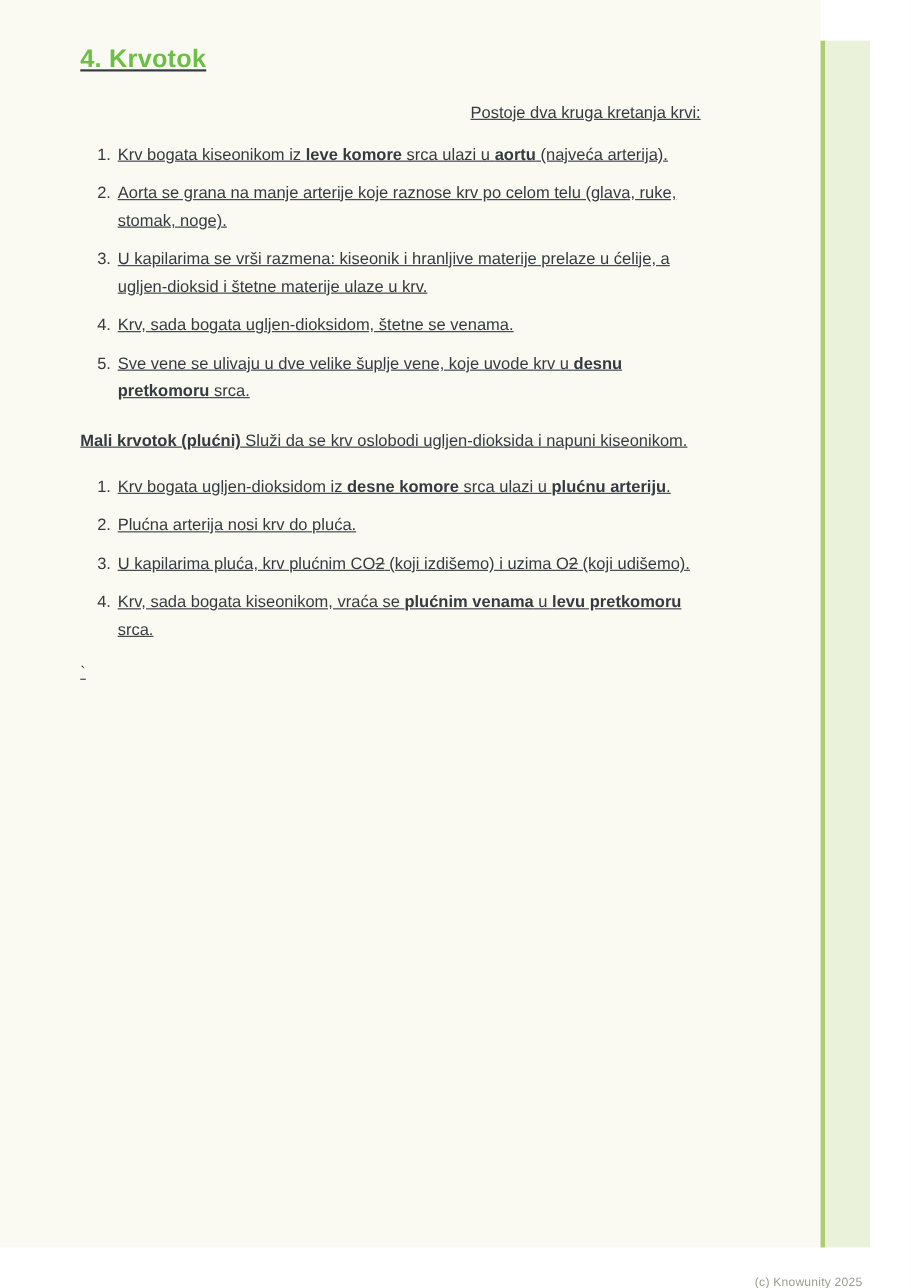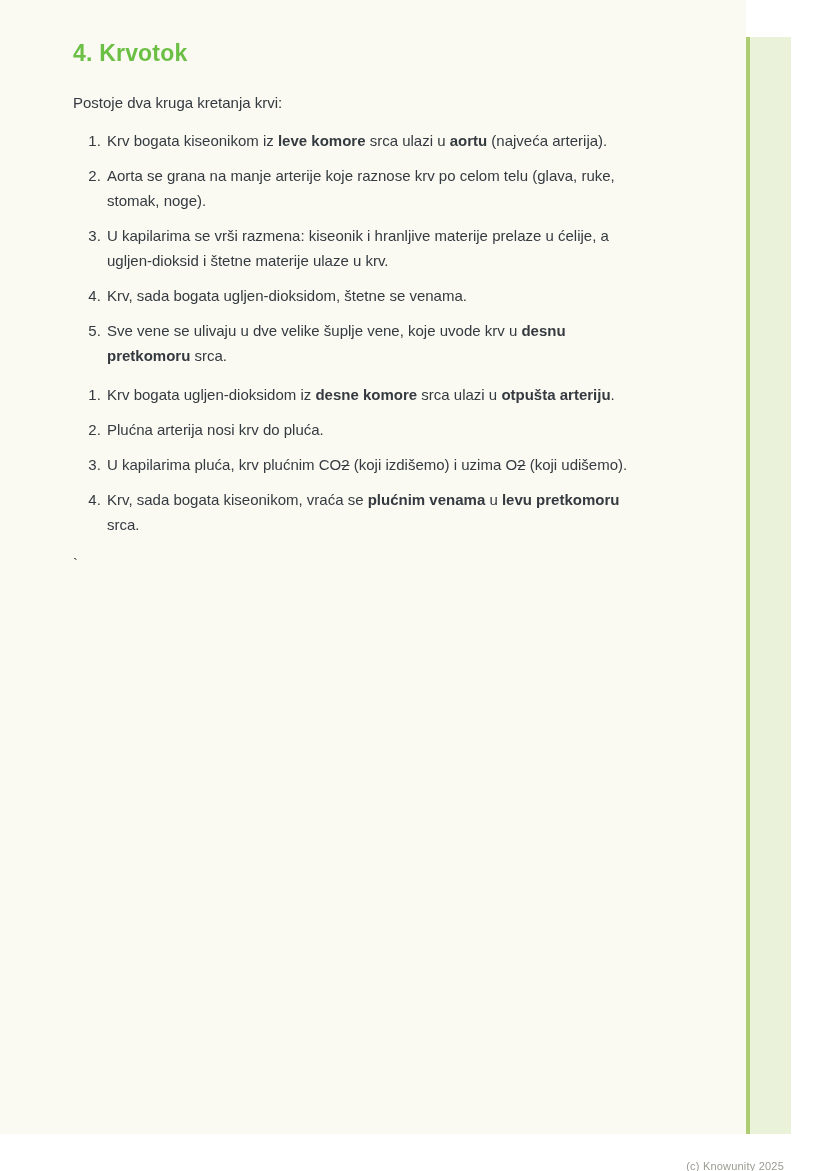--- a/index.html
+++ b/index.html
@@ -21,29 +21,29 @@
     position:absolute;left:0;top:0;width:746px;height:1134px;
     background:var(--page-bg);
   }
   .stripe{
     position:absolute;left:746px;top:37px;width:45px;height:1097px;
     background:var(--stripe-fill);
     border-left:4px solid var(--stripe-edge);
     z-index:1;
   }
   .content{
-    position:absolute;left:73px;top:0;width:564px;z-index:2;
+    position:absolute;left:73px;top:0;width:564px;z-index:2;text-decoration:underline;
   }
   h1{
     color:var(--accent);
     font-size:23px;line-height:26px;font-weight:700;
     margin:40px 0 0;letter-spacing:.2px;
   }
   p{font-size:15px;margin:0;}
-  .intro{margin:26px 0 0;line-height:22px;}
+  .intro{margin:26px 0 0;line-height:22px;text-align:right;}
   .lead{margin:18px 0 0;line-height:30px;}
   .justify{text-align:justify;}
   ol{
     margin:14px 0 0;padding-left:32px;
     font-size:15px;
   }
   li{margin-bottom:10px;line-height:25px;padding-left:2px;}
   strong{font-weight:700;}
   .strike{text-decoration:line-through;}
   .stray{margin:16px 0 0;line-height:22px;}
@@ -65,23 +65,24 @@
 
 
   <ol>
       <li><span>Krv bogata kiseonikom iz </span><strong>leve komore</strong><span> srca ulazi u </span><strong>aortu</strong><span> (najveća arterija).</span></li>
       <li><span>Aorta se grana na manje arterije koje raznose krv po celom telu (glava, ruke, stomak, noge).</span></li>
       <li><span>U kapilarima se vrši razmena: kiseonik i hranljive materije prelaze u ćelije, a ugljen-dioksid i štetne materije ulaze u krv.</span></li>
       <li><span>Krv, sada bogata ugljen-dioksidom, štetne se venama.</span></li>
       <li><span>Sve vene se ulivaju u dve velike šuplje vene, koje uvode krv u </span><strong>desnu pretkomoru</strong><span> srca.</span></li>
     </ol>
 
+  <p class="lead justify"><strong>Mali krvotok (plućni)</strong><span> Služi da se krv oslobodi ugljen-dioksida i napuni kiseonikom.</span></p>
 
   <ol>
-      <li><span>Krv bogata ugljen-dioksidom iz </span><strong>desne komore</strong><span> srca ulazi u </span><strong>otpušta arteriju</strong><span>.</span></li>
+      <li><span>Krv bogata ugljen-dioksidom iz </span><strong>desne komore</strong><span> srca ulazi u </span><strong>plućnu arteriju</strong><span>.</span></li>
       <li><span>Plućna arterija nosi krv do pluća.</span></li>
       <li><span>U kapilarima pluća, krv plućnim CO</span><span class="strike">2</span><span> (koji izdišemo) i uzima O</span><span class="strike">2</span><span> (koji udišemo).</span></li>
       <li><span>Krv, sada bogata kiseonikom, vraća se </span><strong>plućnim venama</strong><span> u </span><strong>levu pretkomoru</strong><span> srca.</span></li>
     </ol>
 
   <p class="stray">`</p>
 </div>
 
 <div class="footer">(c) Knowunity 2025</div>
 

